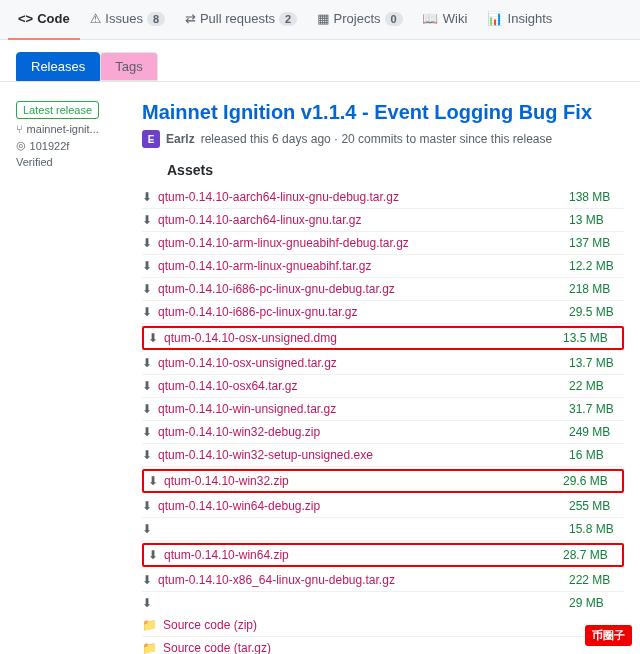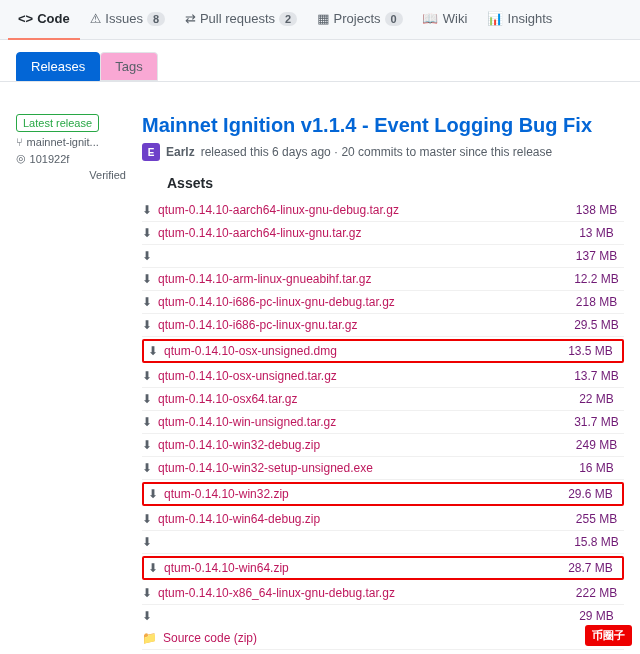--- a/index.html
+++ b/index.html
@@ -48,21 +48,21 @@
       color: #586069;
       font-weight: 600;
     }
 
     
     .sub-nav {
       padding: 12px 16px 0 16px;
       display: flex;
       gap: 0;
       border-bottom: 1px solid #e1e4e8;
-      margin-bottom: 16px;
+      margin-bottom: 3px;
     }
     .sub-nav-btn {
       padding: 6px 14px;
       font-size: 13px;
       border-radius: 4px 4px 0 0;
       cursor: pointer;
       border: 1px solid #e1e4e8;
       background: #fff;
       color: #24292e;
     }
@@ -110,21 +110,20 @@
       font-size: 11px;
       color: #586069;
       display: flex;
       align-items: center;
       gap: 4px;
       margin-bottom: 4px;
     }
     .sidebar-verified {
       font-size: 11px;
       color: #586069;
-      text-align: right;
     }
 
     
     .release-content {
       flex: 1;
       min-width: 0;
     }
     .release-title {
       font-size: 20px;
       font-weight: 600;
@@ -184,26 +183,26 @@
     }
     .asset-link {
       color: #be185d;
       text-decoration: none;
       font-size: 12px;
       white-space: nowrap;
       overflow: hidden;
       text-overflow: ellipsis;
     }
     .asset-size {
-      color: #701a75;
+      color: #15803d;
       font-size: 12px;
       margin-left: 28px;
       flex-shrink: 0;
       min-width: 55px;
-      text-align: center;
+      text-align: left;
     }
     .asset-row.highlighted {
       border: 2px solid #e00;
       border-radius: 2px;
       padding: 3px 4px;
       margin: 2px 0;
       background: #fff;
     }
 
     
@@ -300,20 +299,21 @@
         <div class="asset-row">
           <div class="asset-left">
             <span class="asset-icon">⬇</span>
             <a class="asset-link" href="#">qtum-0.14.10-aarch64-linux-gnu.tar.gz</a>
           </div>
           <span class="asset-size">13 MB</span>
         </div>
         <div class="asset-row">
           <div class="asset-left">
             <span class="asset-icon">⬇</span>
+            <a class="asset-link" href="#">qtum-0.14.10-arm-linux-gnueabihf-debug.tar.gz</a>
           </div>
           <span class="asset-size">137 MB</span>
         </div>
         <div class="asset-row">
           <div class="asset-left">
             <span class="asset-icon">⬇</span>
             <a class="asset-link" href="#">qtum-0.14.10-arm-linux-gnueabihf.tar.gz</a>
           </div>
           <span class="asset-size">12.2 MB</span>
         </div>

